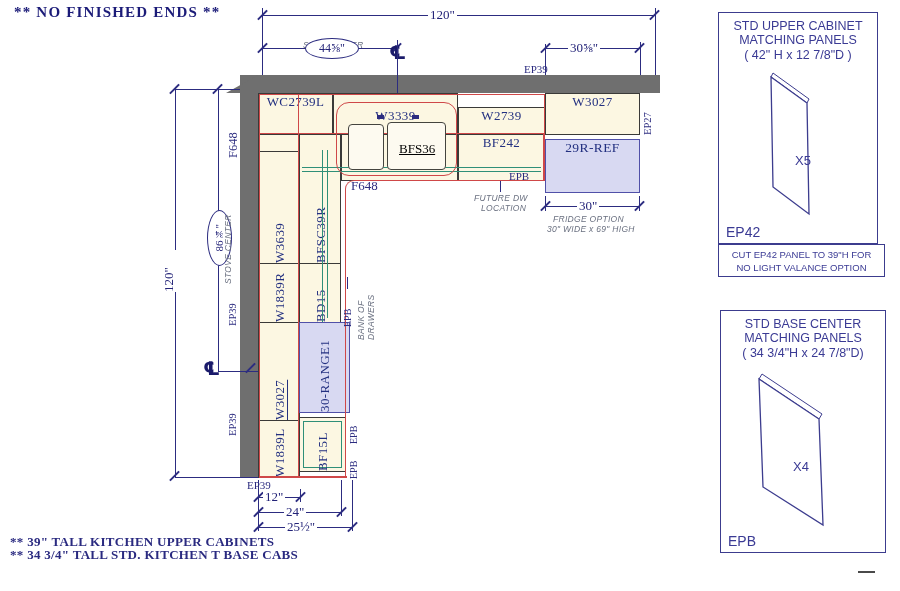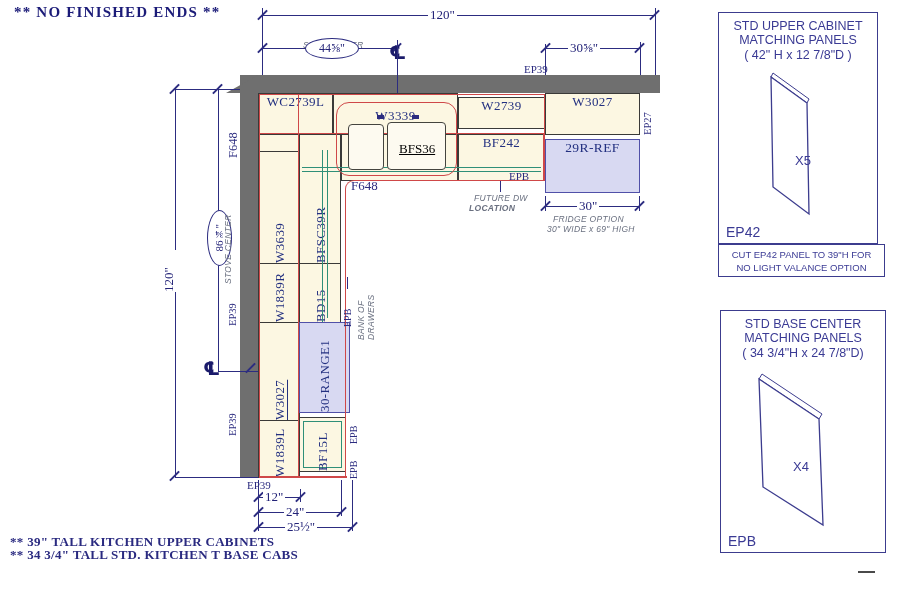--- a/index.html
+++ b/index.html
@@ -48,21 +48,21 @@
   <div class="wall" style="left:240px;top:75px;width:420px;height:18px;"></div>
   <div class="wall" style="left:240px;top:75px;width:18px;height:402px;"></div>
   <div class="abs" style="left:226px;top:75px;width:0;height:0;border-bottom:18px solid #6f6f6f;border-left:32px solid transparent;"></div>
 
   <div class="cab" style="left:258px;top:93px;width:75px;height:42px;">
       <span>WC2739L</span>
     </div>
   <div class="cab topalign" style="left:333px;top:93px;width:125px;height:42px;">
       <span>W3339</span>
     </div>
-  <div class="cab" style="left:458px;top:97px;width:87px;height:32px;font-family:Liberation Serif, serif;">
+  <div class="cab" style="left:458px;top:107px;width:87px;height:32px;font-family:Liberation Serif, serif;">
       <span>W2739</span>
     </div>
   <div class="cab" style="left:545px;top:93px;width:95px;height:42px;">
       <span>W3027</span>
     </div>
 
   <div class="cab" style="left:258px;top:134px;width:42px;height:18px;"></div>
   <div class="cab" style="left:341px;top:134px;width:117px;height:47px;"></div>
   <div class="cab" style="left:458px;top:134px;width:87px;height:47px;">
       <span>BF242</span>
@@ -185,21 +185,21 @@
   <div class="dv" style="left:639px;top:196px;height:15px;"></div>
   <div class="dh" style="left:545px;top:206px;width:94px;"></div>
   <div class="tick" style="left:539px;top:205px;"></div>
   <div class="tick" style="left:633px;top:205px;"></div>
   <div class="dlabel" style="left:577px;top:198px;">30"</div>
   <div class="ital" style="left:553px;top:214px;">FRIDGE OPTION</div>
   <div class="ital" style="left:547px;top:224px;">30" WIDE x 69" HIGH</div>
 
   <div class="dv" style="left:500px;top:181px;height:11px;"></div>
   <div class="ital" style="left:474px;top:193px;">FUTURE DW</div>
-  <div class="ital" style="left:469px;top:203px;font-weight:bold;">LOCATION</div>
+  <div class="ital" style="left:481px;top:203px;">LOCATION</div>
   <div class="edge" style="left:509px;top:170px;">EPB</div>
 
   <div class="dv" style="left:347px;top:277px;height:12px;"></div>
   <div class="edge vert" style="left:343px;top:291px;height:36px;font-size:10px;">EPB</div>
   <div class="ital vert" style="left:357px;top:280px;height:60px;">BANK OF</div>
   <div class="ital vert" style="left:367px;top:280px;height:60px;">DRAWERS</div>
   <div class="edge vert" style="left:349px;top:412px;height:32px;font-size:10px;">EPB</div>
   <div class="edge vert" style="left:349px;top:447px;height:32px;font-size:10px;">EPB</div>
 
   <div class="panel" style="left:718px;top:12px;width:160px;height:232px;">

